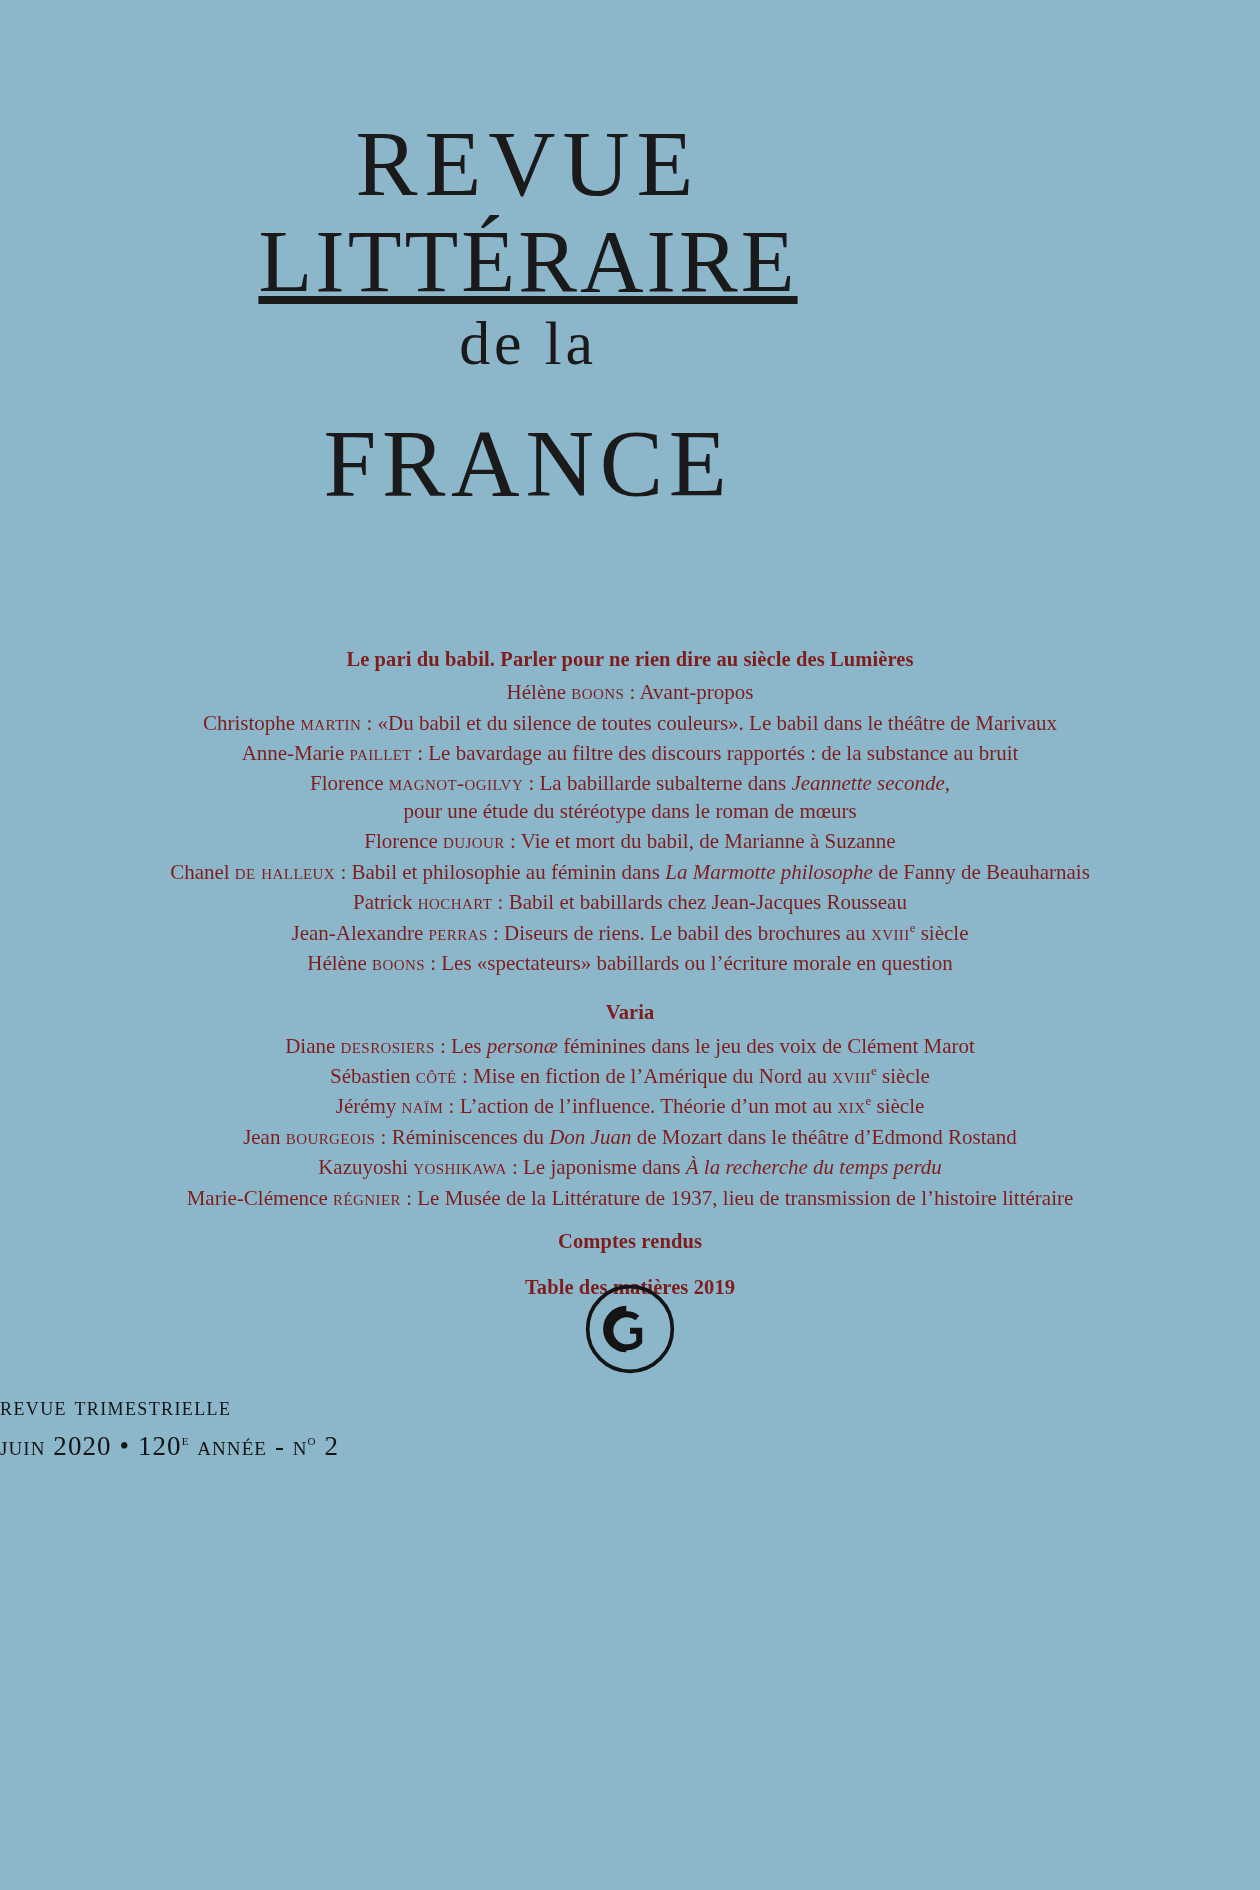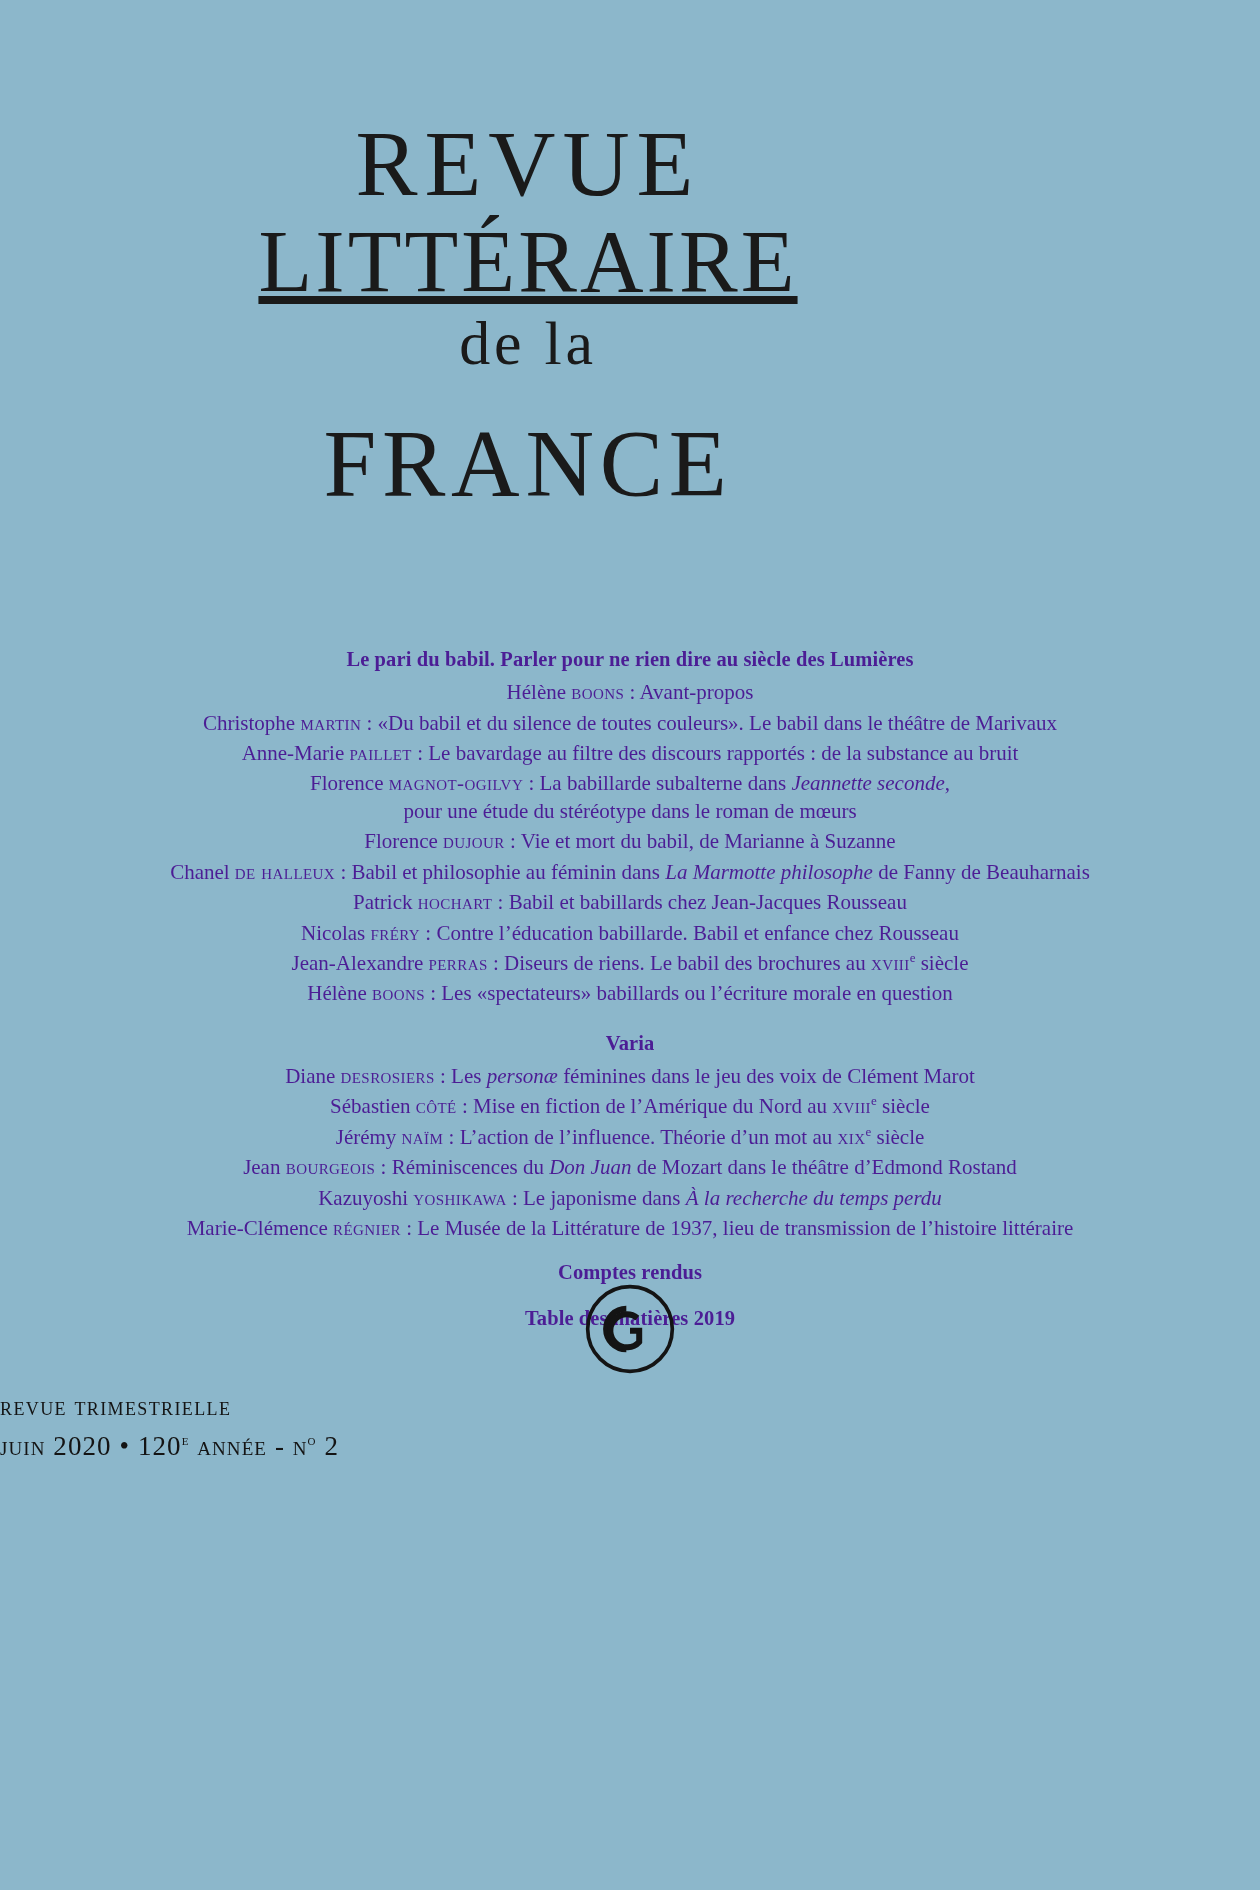--- a/index.html
+++ b/index.html
@@ -48,21 +48,21 @@
   .mast-dela      { font-size: 62px; letter-spacing: 0.06em; margin-bottom: 6px; }
   .mast-france    { font-size: 95px; letter-spacing: 0.06em; margin-top: 44px; }
 
   
   .toc {
     position: absolute;
     top: 645px;
     left: 50px;
     width: 1160px;
     text-align: center;
-    color: #4c1d95;
+    color: #7f1d1d;
   }
   .toc-section-title {
     font-size: 20.5px;
     font-weight: bold;
     line-height: 1.42;
     margin: 0 0 3px 0;
     letter-spacing: 0.005em;
   }
   .toc-entry {
     font-size: 21px;
@@ -170,23 +170,20 @@
     </p>
 
     <p class="toc-entry">
       <span>Chanel </span><span class="sc">de Halleux</span><span> : </span><span>Babil et philosophie au féminin dans </span><span class="it">La Marmotte philosophe</span><span> de Fanny de Beauharnais</span>
     </p>
 
     <p class="toc-entry">
       <span>Patrick </span><span class="sc">Hochart</span><span> : </span><span>Babil et babillards chez Jean-Jacques Rousseau</span>
     </p>
 
-    <p class="toc-entry">
-      <span>Nicolas </span><span class="sc">Fréry</span><span> : </span><span>Contre l’éducation babillarde. Babil et enfance chez Rousseau</span>
-    </p>
 
     <p class="toc-entry">
       <span>Jean-Alexandre </span><span class="sc">Perras</span><span> : </span><span>Diseurs de riens. Le babil des brochures au </span><span class="sc">xviii</span><sup>e</sup><span> siècle</span>
     </p>
 
     <p class="toc-entry">
       <span>Hélène </span><span class="sc">Boons</span><span> : </span><span>Les «spectateurs» babillards ou l’écriture morale en question</span>
     </p>
 
     <p class="toc-section-title toc-gap-before">Varia</p>

